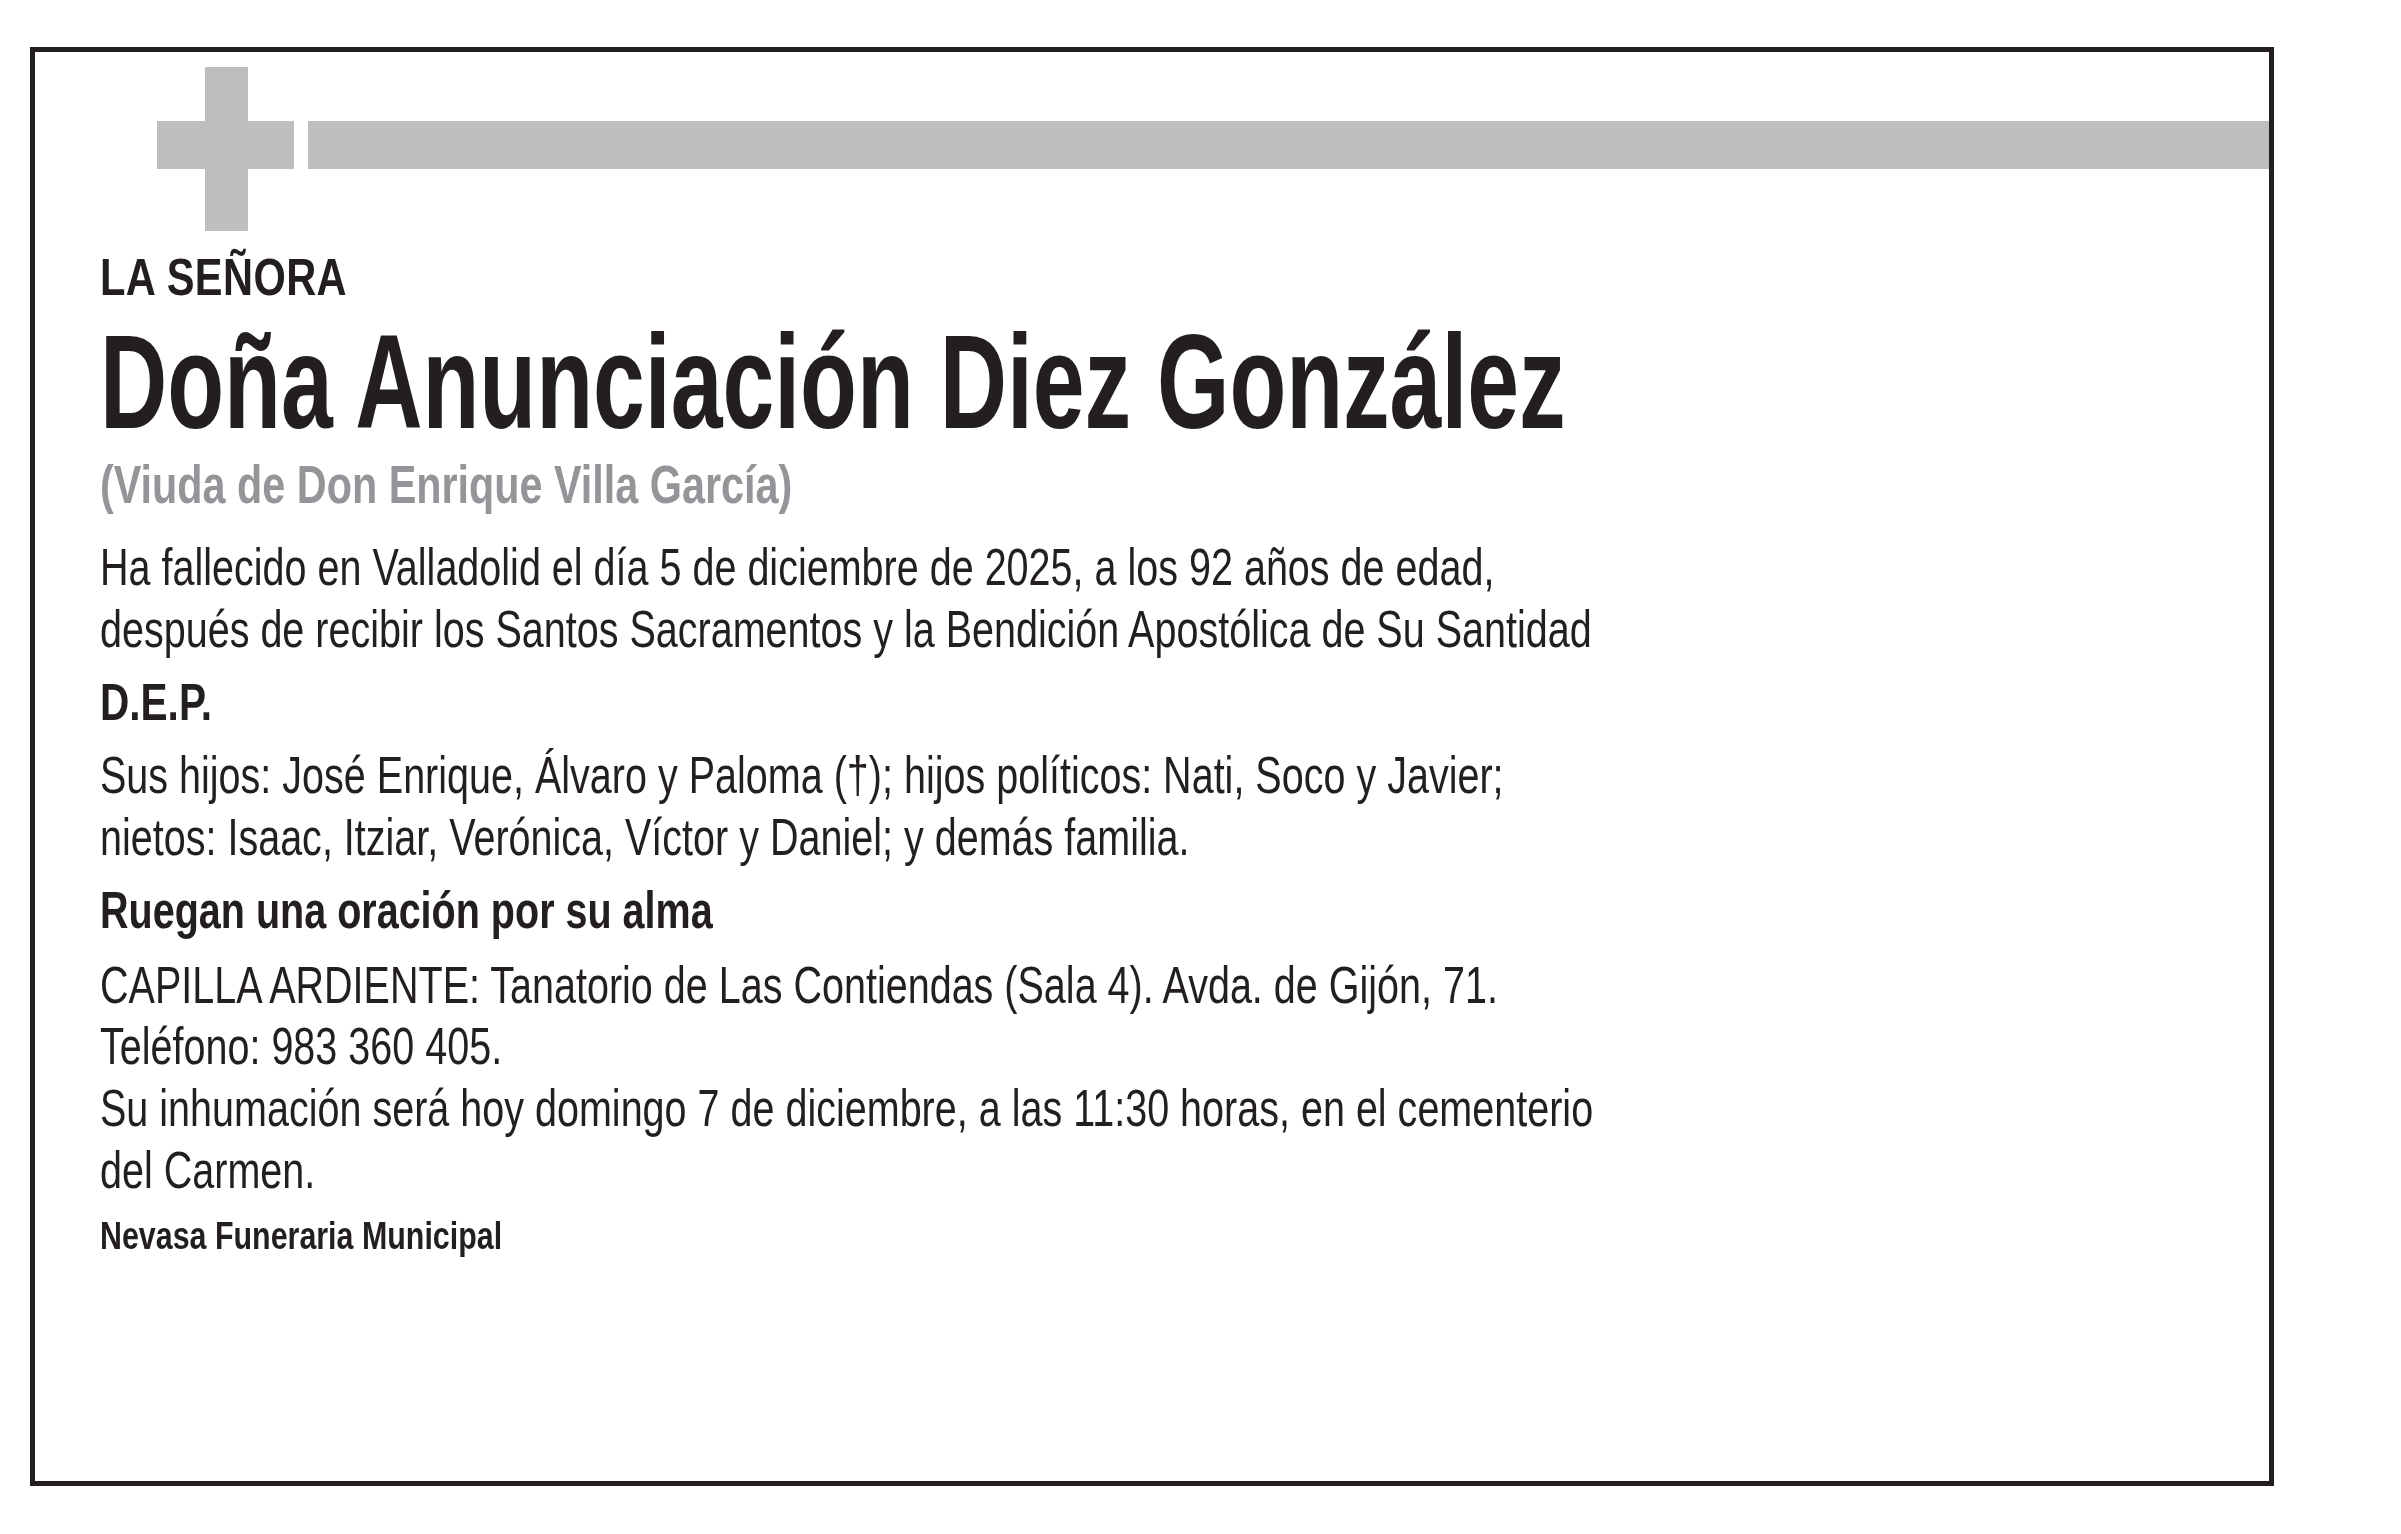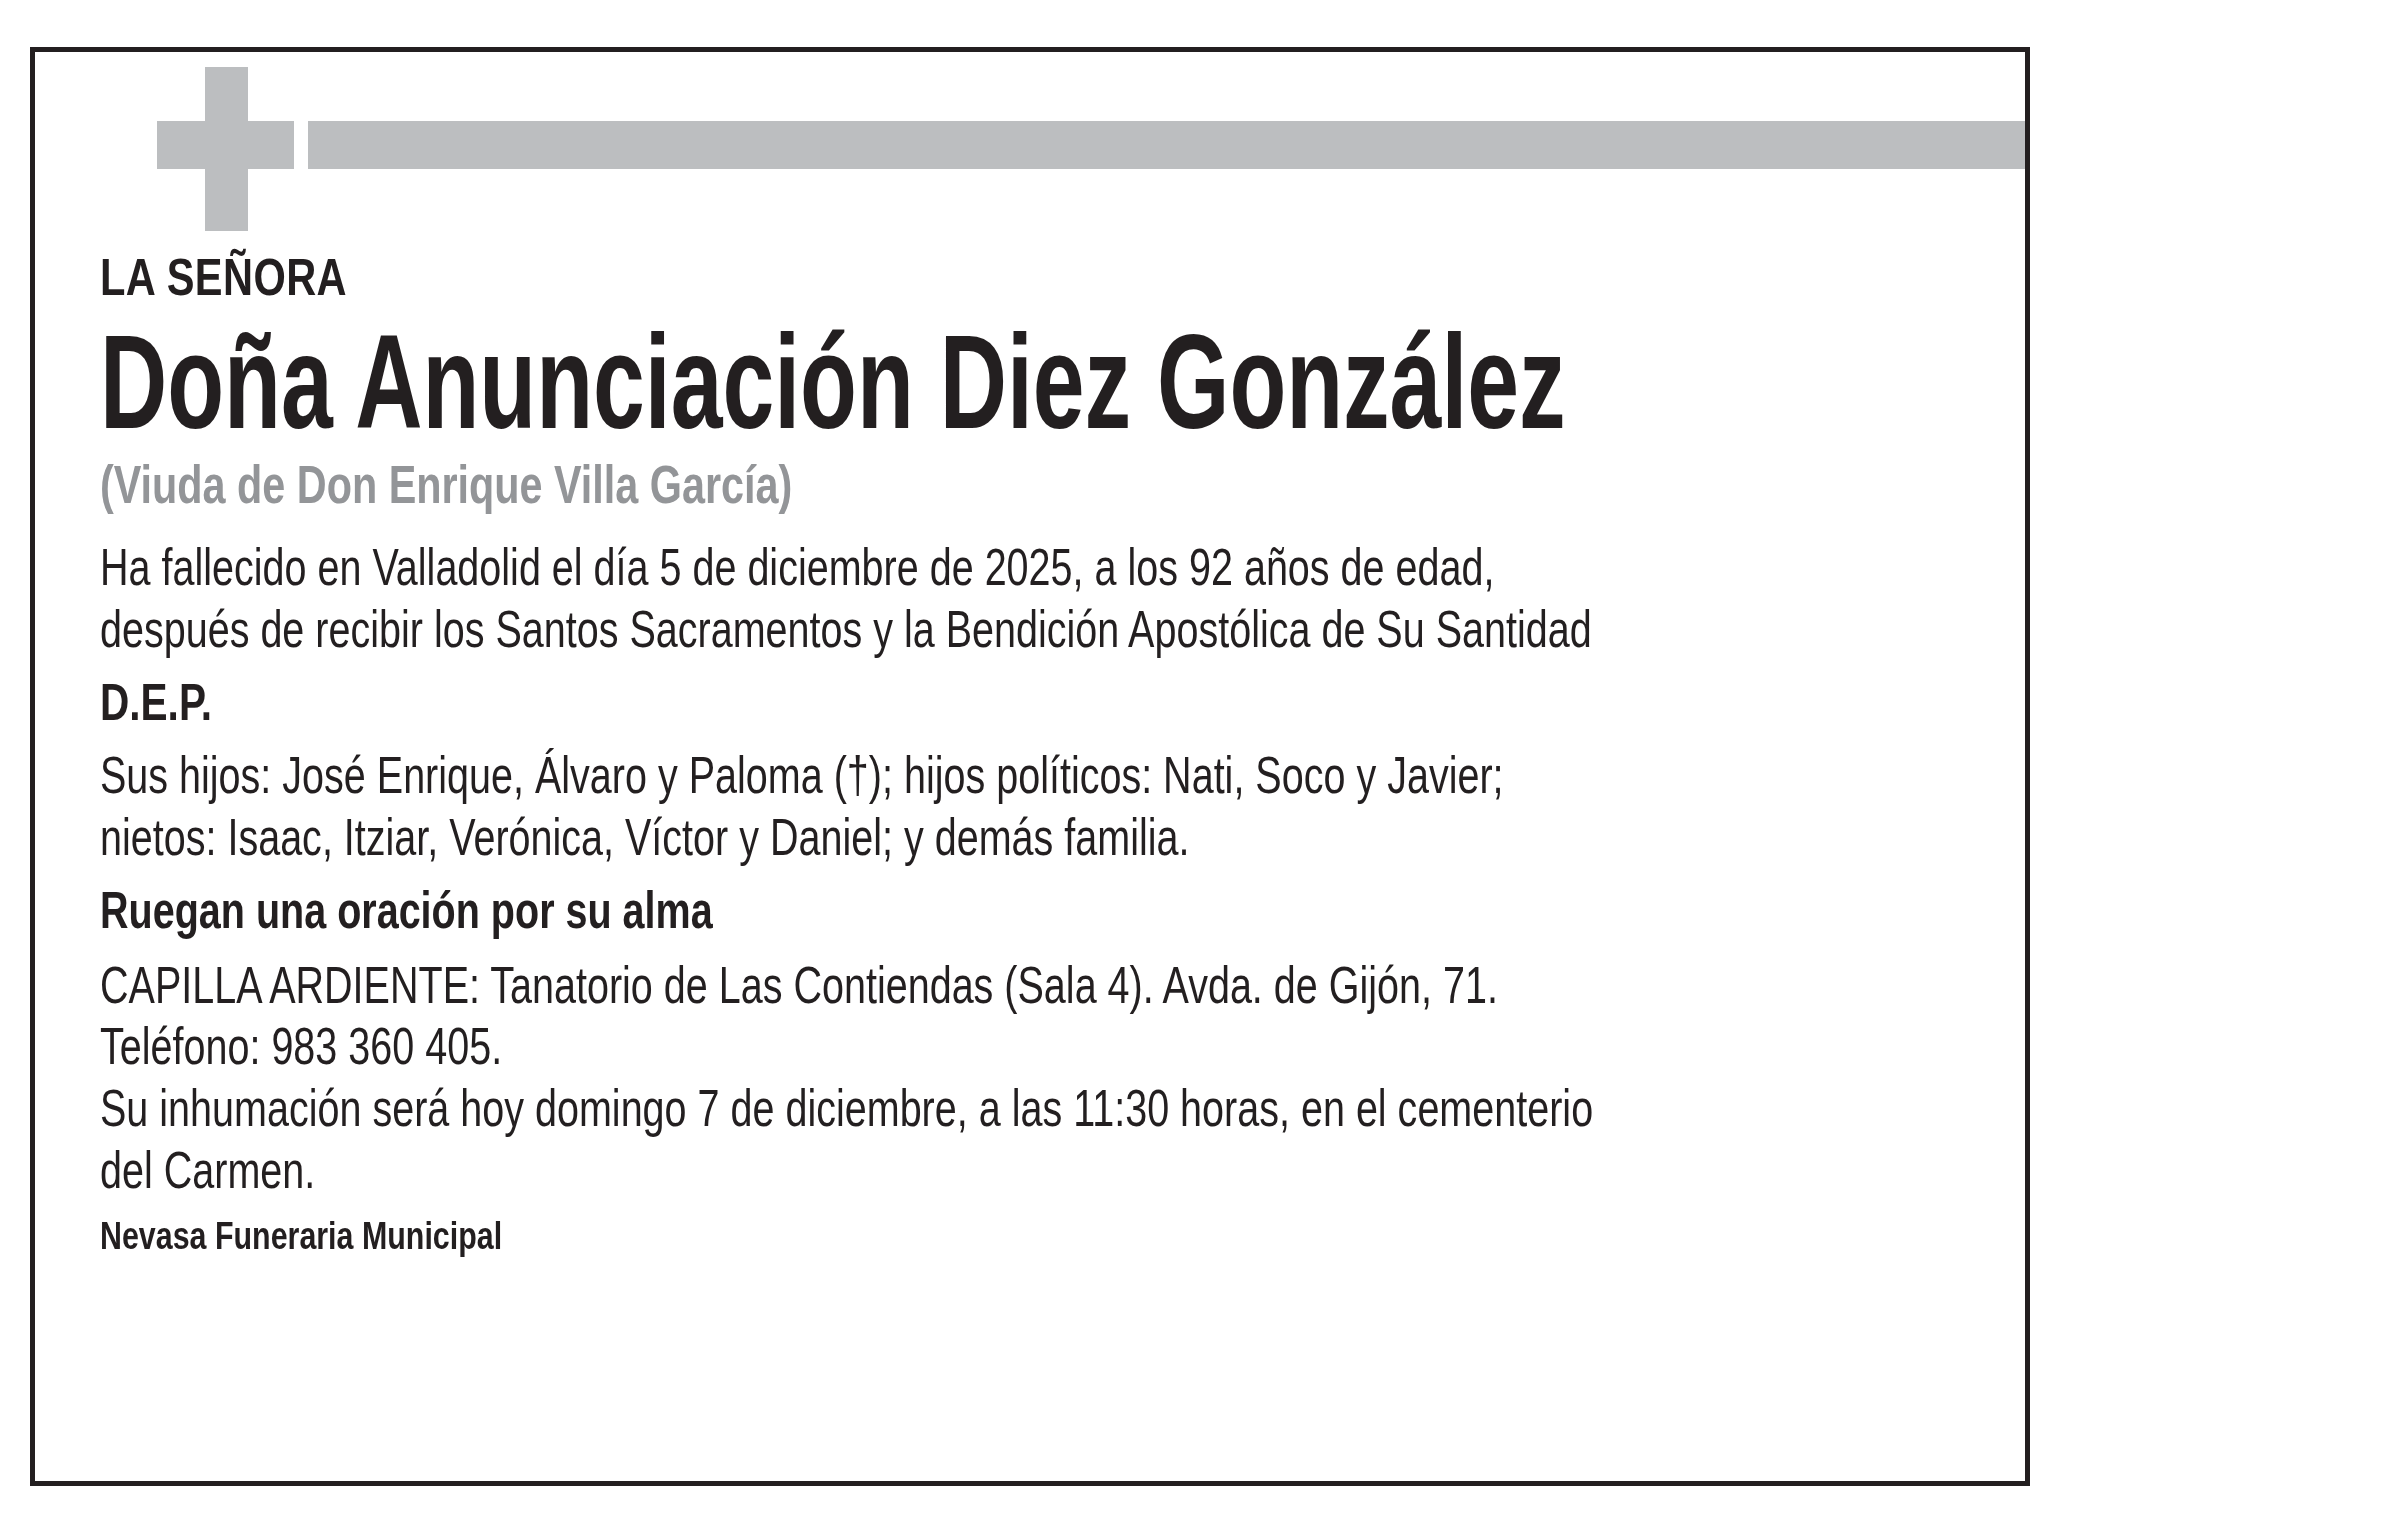--- a/index.html
+++ b/index.html
@@ -12,21 +12,21 @@
     height: 1534px;
     font-family: "Liberation Sans", sans-serif;
     -webkit-font-smoothing: antialiased;
   }
 
   
   .notice {
     position: absolute;
     left: 30px;
     top: 47px;
-    width: 2000px;
+    width: 2244px;
     height: 1439px;
     border: 5.5px solid #231f20;
     box-sizing: border-box;
     background: #ffffff;
     overflow: hidden;
   }
 
   
   .header {
     position: absolute;

